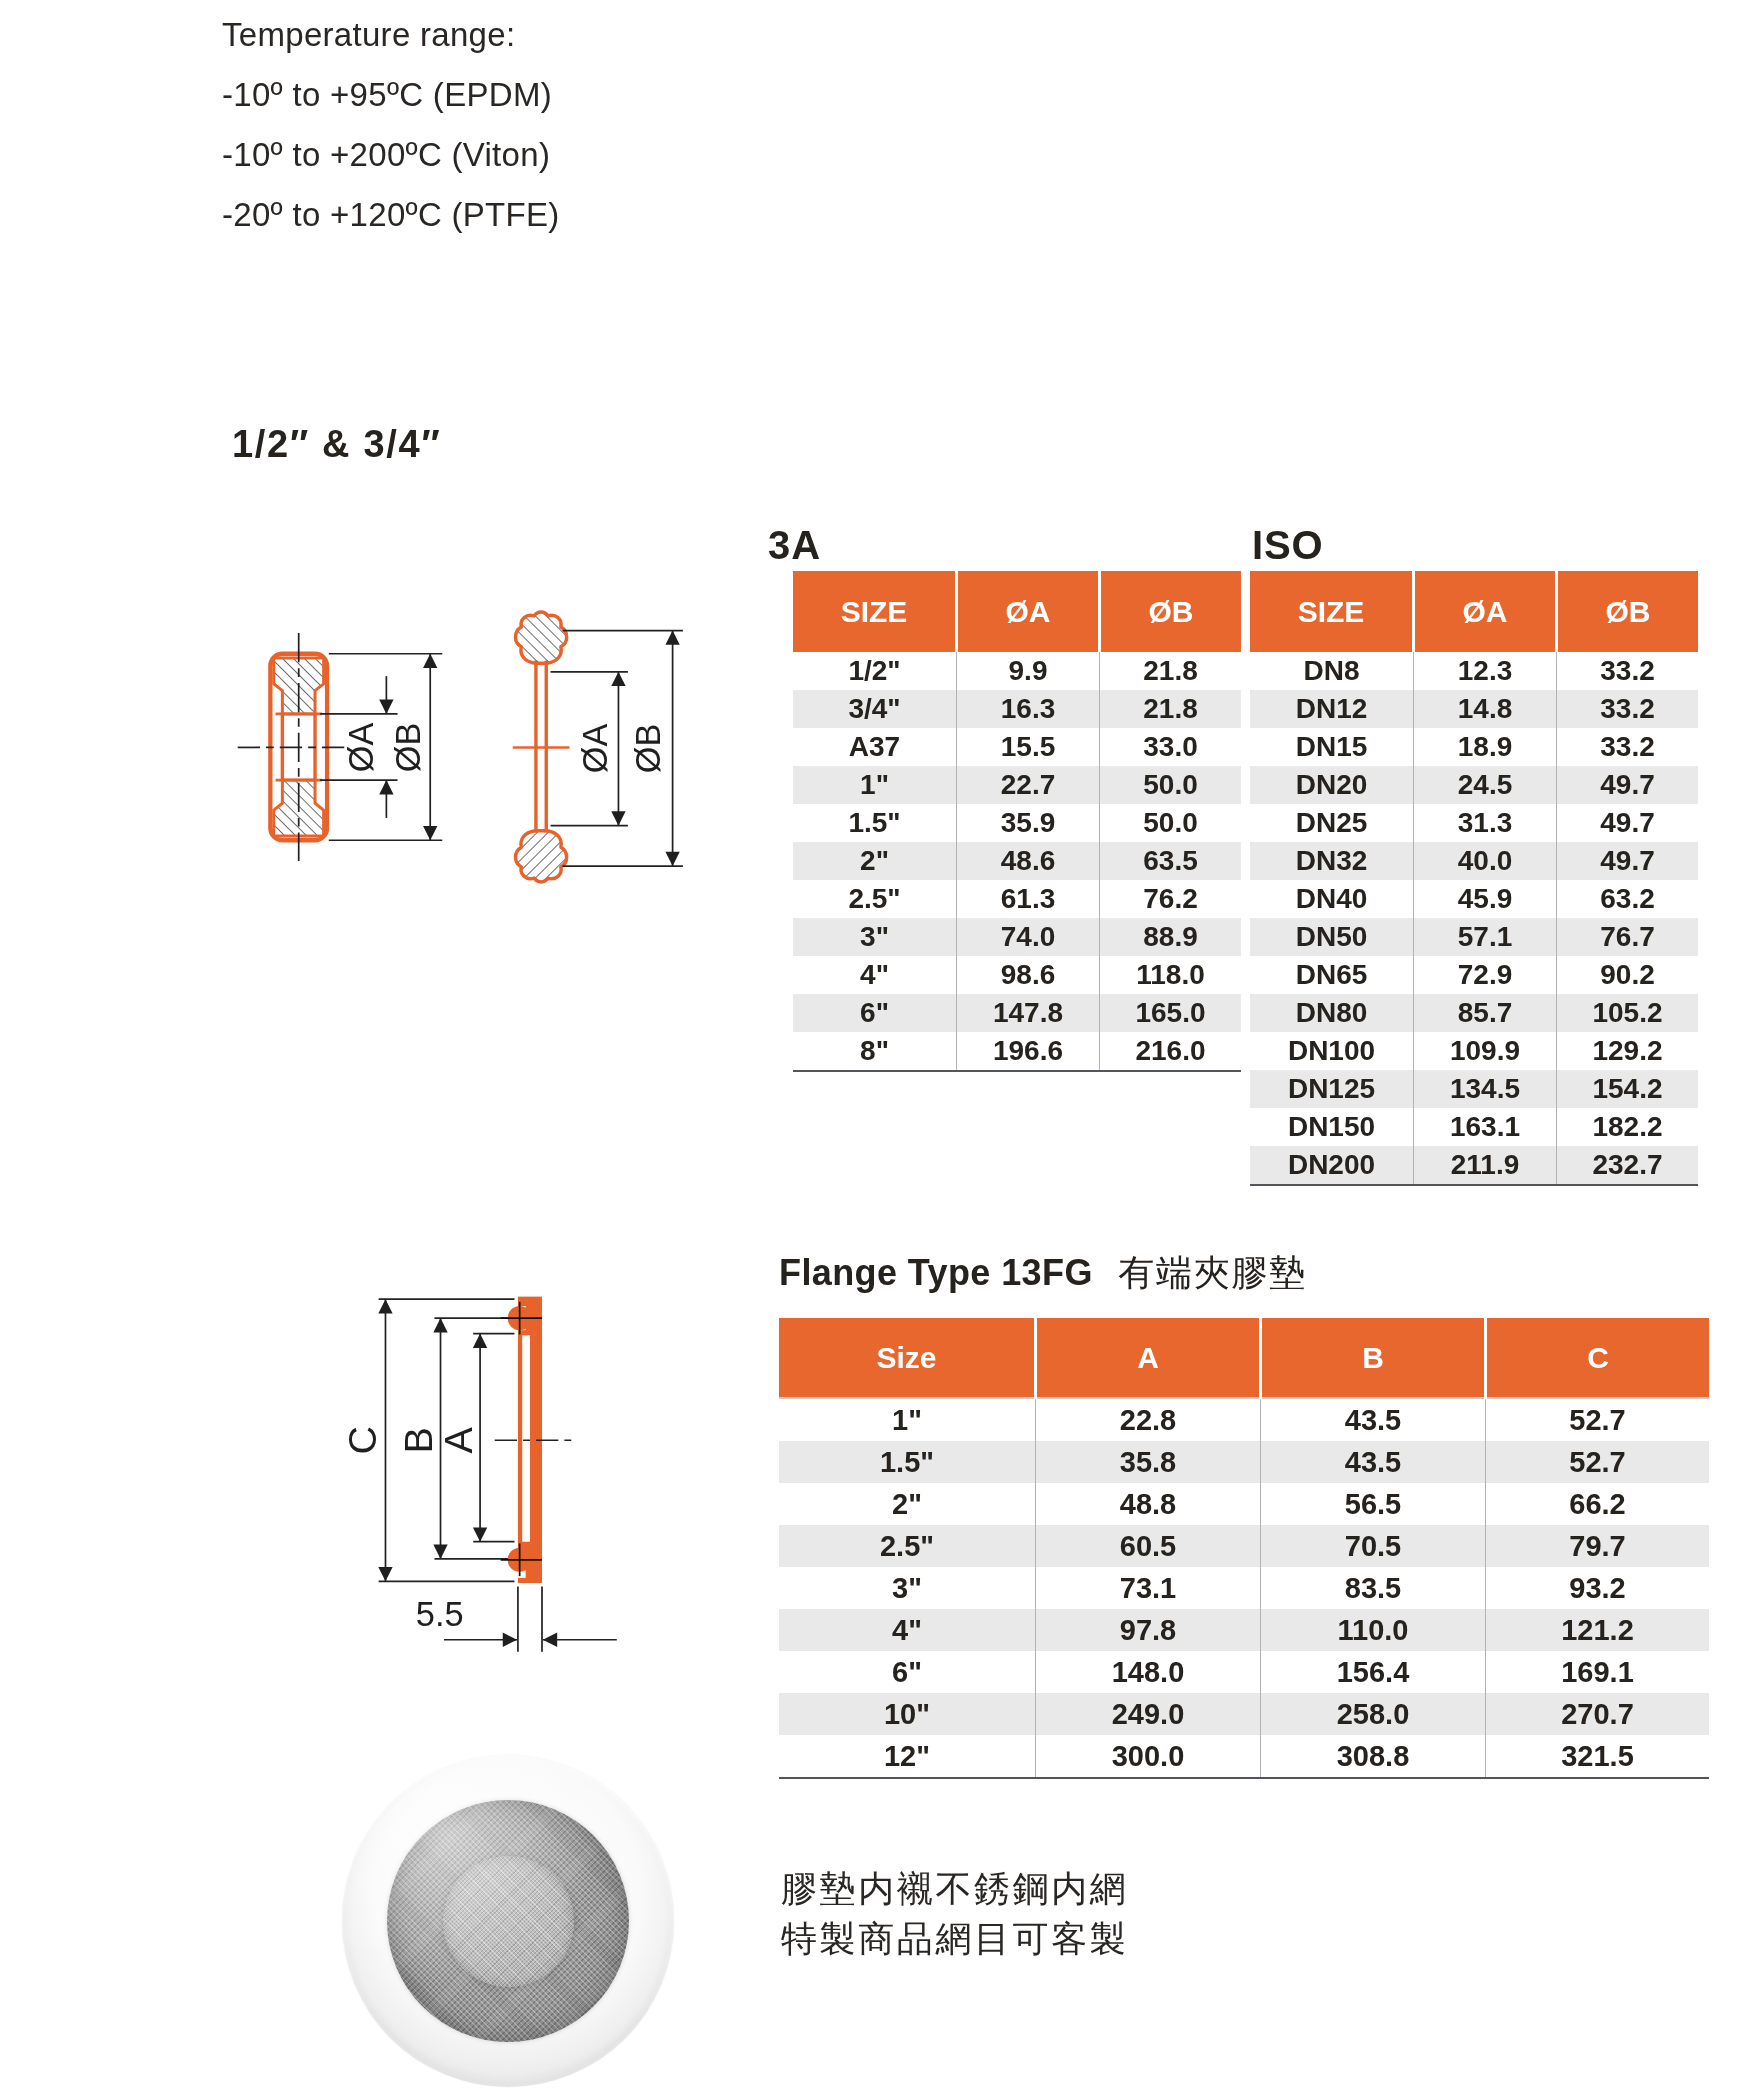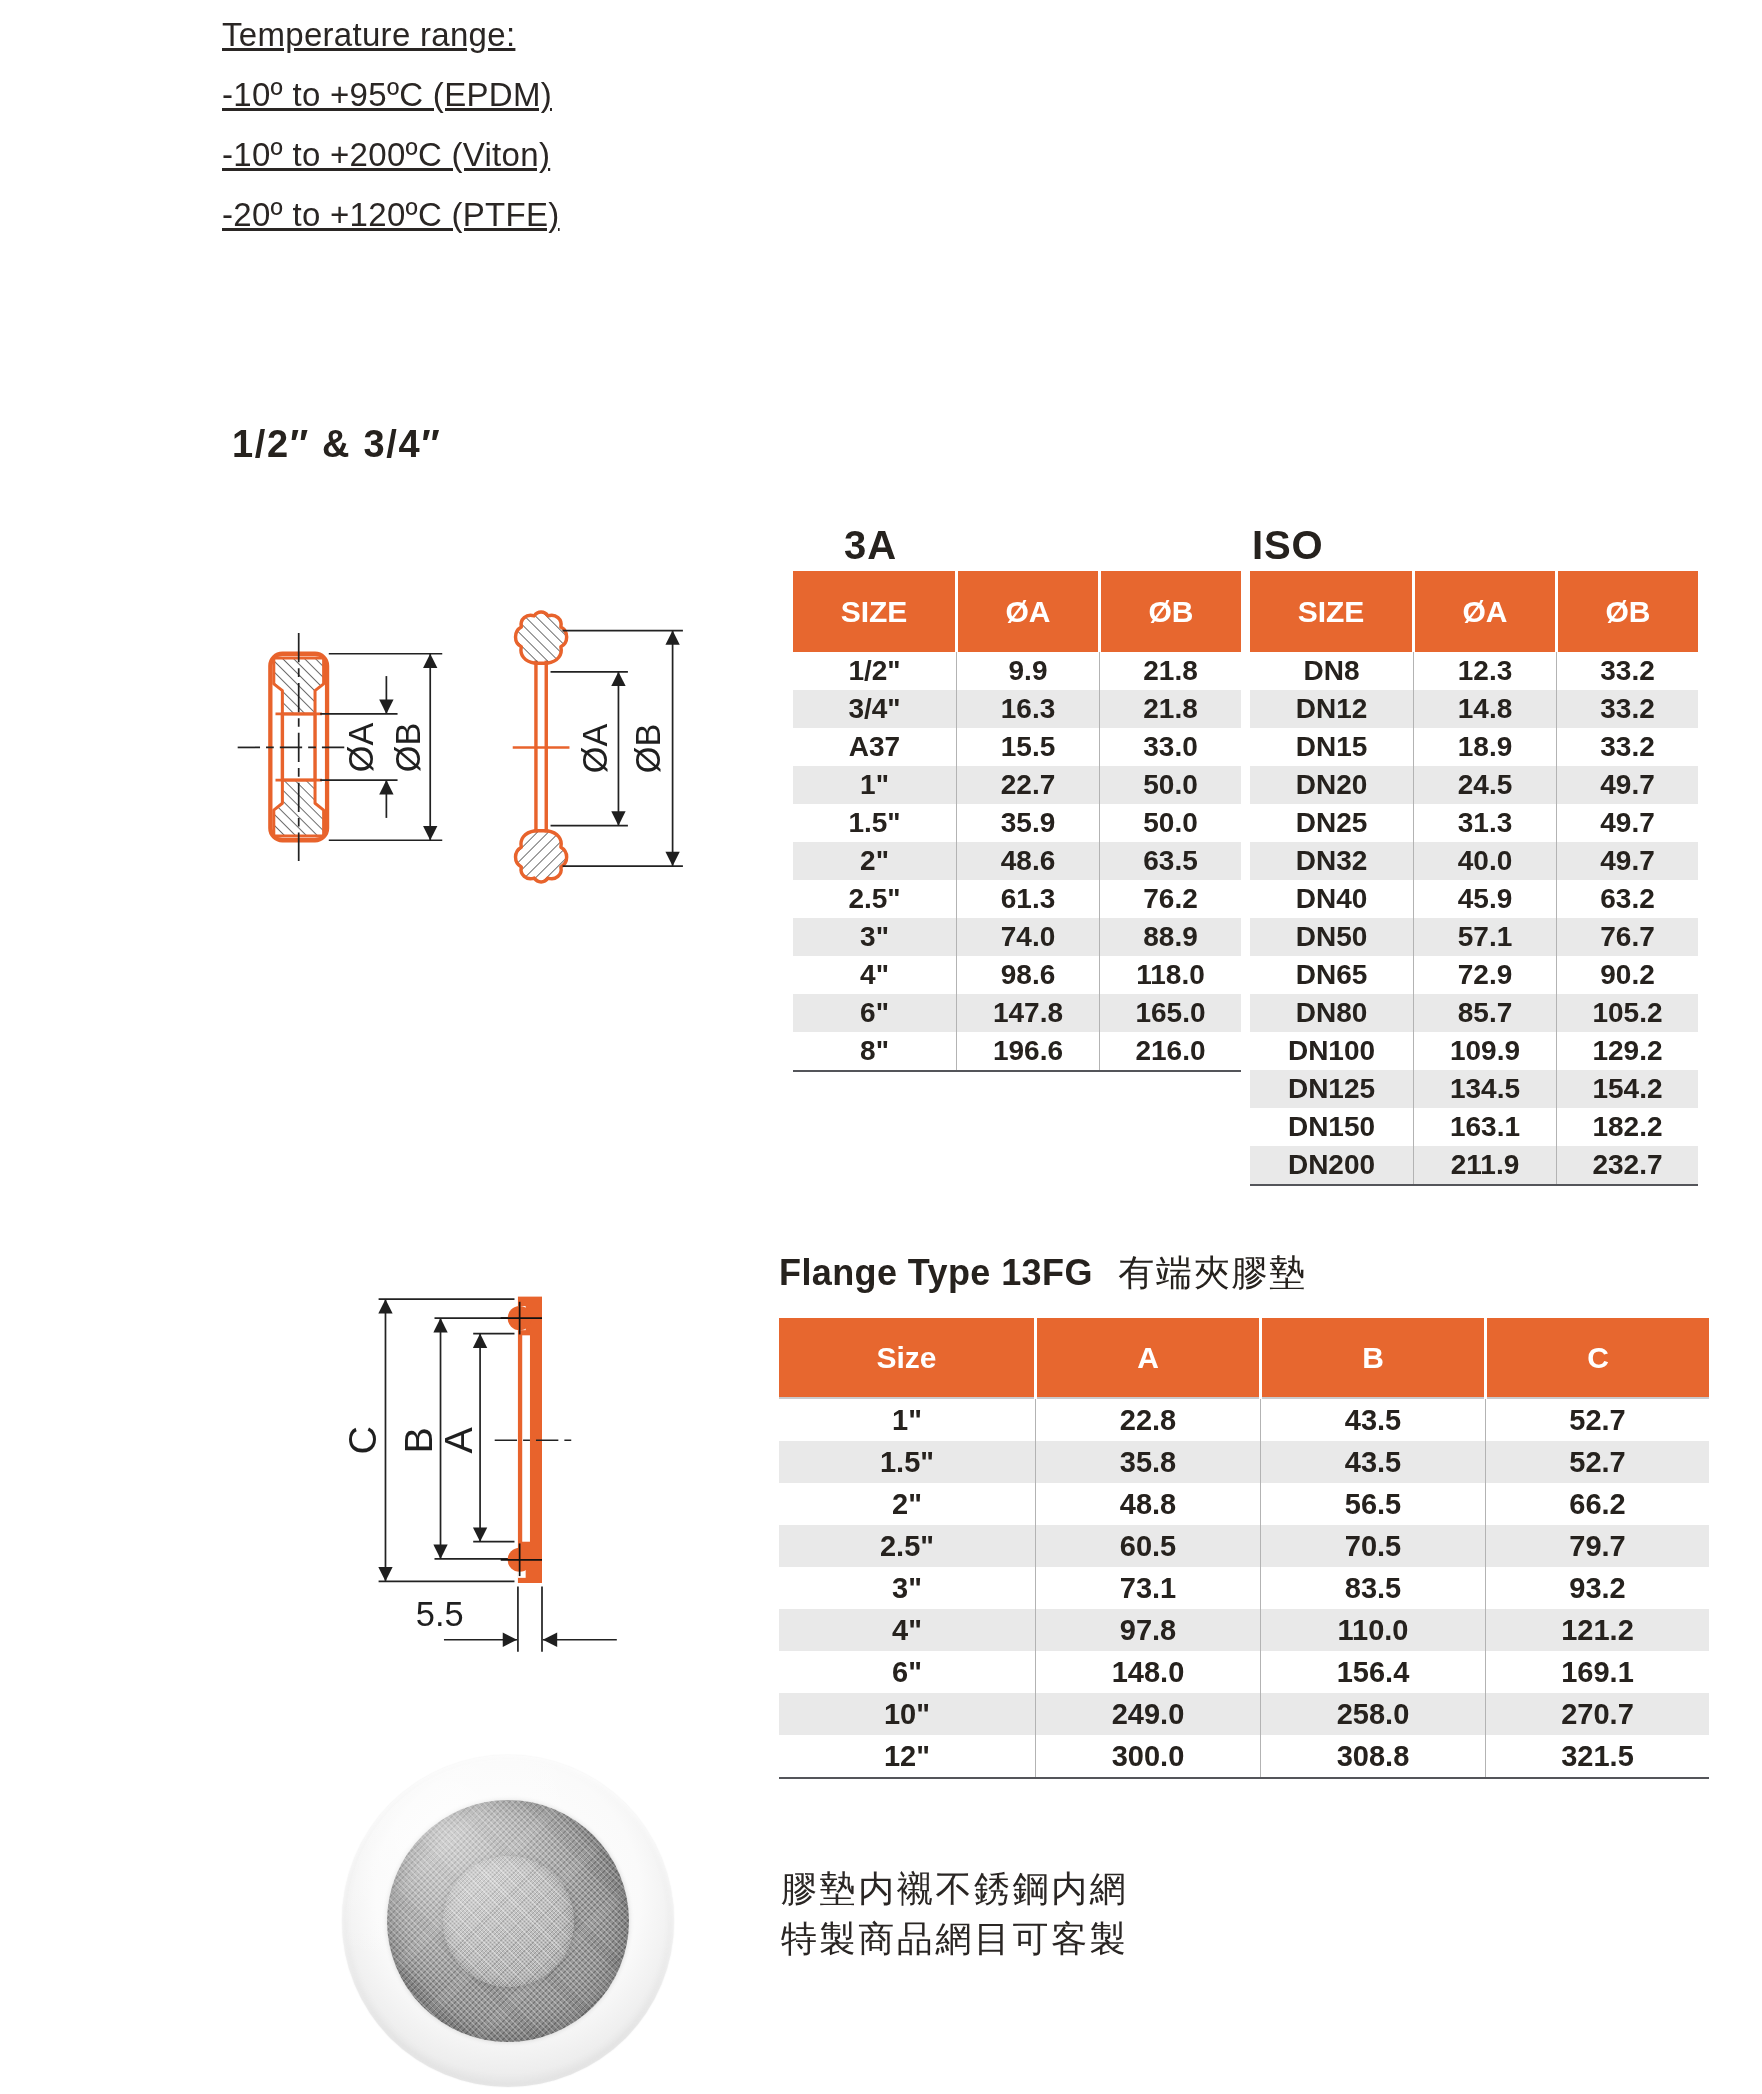--- a/index.html
+++ b/index.html
@@ -8,31 +8,31 @@
     --ink:#26221E;
     --row-alt:#E9E9E9;
   }
   html,body{margin:0;padding:0;background:#fff;}
   body{width:1762px;height:2094px;position:relative;
        font-family:"Liberation Sans","DejaVu Sans",sans-serif;color:var(--ink);}
   .page{position:absolute;inset:0;overflow:hidden;}
   .abs{position:absolute;}
 
   
-  .temp{left:222px;top:5.2px;font-size:33px;line-height:60px;letter-spacing:0.3px;color:#2a2624;text-decoration:underline;}
+  .temp{left:222px;top:5.2px;font-size:33px;line-height:60px;letter-spacing:0.3px;color:#2a2624;}
 
   
   .size-heading{left:232px;top:423px;font-size:38px;font-weight:bold;letter-spacing:1.7px;margin:0;}
   .section-title{font-size:36px;margin:0;white-space:nowrap;}
   .section-title .en{font-weight:bold;letter-spacing:0.4px;}
   .section-title .zh{font-weight:400;margin-left:15.5px;letter-spacing:1.7px;}
   .plain-title{left:779px;top:423px;}
   .flange-title{left:779px;top:1249px;}
   .tbl-label{font-size:40px;font-weight:600;letter-spacing:0.9px;}
-  .lbl-3a{left:844px;top:523px;}
+  .lbl-3a{left:768px;top:523px;}
   .lbl-iso{left:1252px;top:523px;}
 
   
   .dtable{position:absolute;border-collapse:collapse;table-layout:fixed;border-bottom:2.6px solid #54555a;}
   .dtable th{background:var(--accent);color:#fff;font-weight:bold;text-align:center;vertical-align:middle;padding:12px;}
   .dtable th+th{border-left:3.4px solid #fff;}
   .dtable td{text-align:center;vertical-align:middle;color:var(--ink);font-weight:600;padding:0;}
   .dtable td+td{border-left:1.7px solid #b3b3b3;}
   .dtable tbody tr:nth-child(even) td{background:var(--row-alt);}
   .t3{width:370px;font-size:28px;}

